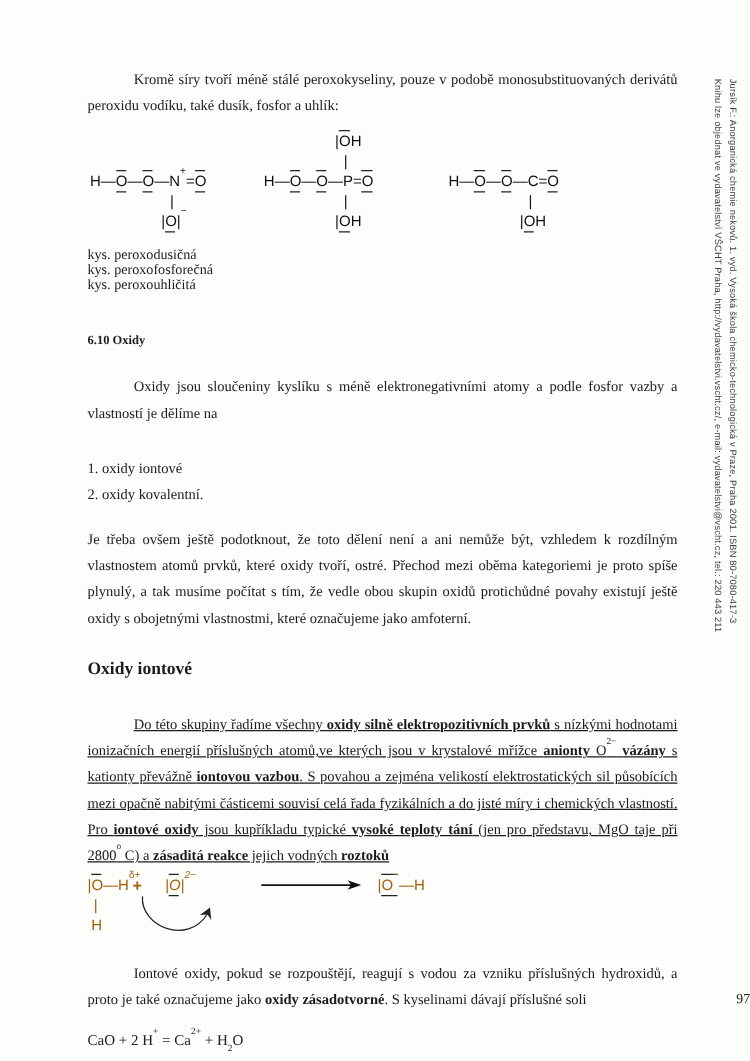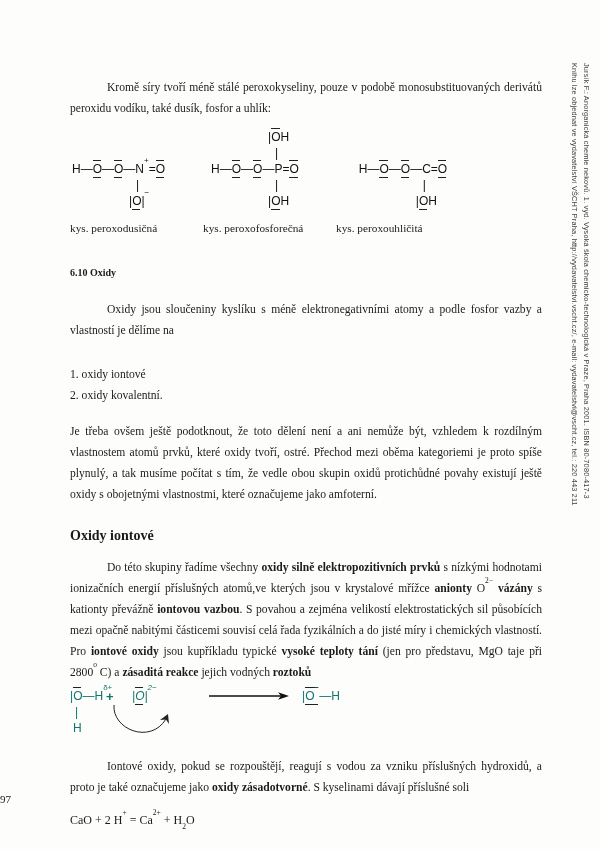--- a/index.html
+++ b/index.html
@@ -4,57 +4,57 @@
 <style>
   html,body{margin:0;padding:0;}
   body{width:600px;height:849px;background:#fdfdfc;position:relative;overflow:hidden;
        font-family:"Liberation Serif", serif;color:#1b1b1b;}
   .page-col{position:absolute;left:70px;top:0;width:472px;}
   p{margin:0;font-size:11.6px;line-height:21px;text-align:justify;}
   p.ind{text-indent:37px;}
   b{font-weight:bold;}
   sup{font-size:7.5px;line-height:0;position:relative;top:-4px;}
   sub{font-size:7.5px;line-height:0;position:relative;bottom:-2px;}
-  .p-intro{padding-top:77px;}
+  .p-intro{padding-top:53px;}
   
   .structs{display:flex;align-items:flex-start;margin-top:11px;height:86px;
            font-family:"Liberation Sans", sans-serif;font-size:12px;color:#111;}
   .struct .frow{height:16px;line-height:15px;white-space:nowrap;}
   .a{position:relative;display:inline-block;}
   .a i.bt{position:absolute;left:0;right:1px;top:-2px;border-top:1.4px solid #222;height:0;}
   .a i.bb{position:absolute;left:0;right:1px;bottom:-1px;border-bottom:1.4px solid #222;height:0;}
   .a sup{font-size:8px;top:-5px;}
   .s1{margin-left:2px;margin-top:32px;}
   .s2{margin-left:46px;margin-top:0;}
   .s3{margin-left:60px;margin-top:32px;}
-  .slabels{margin-top:6px;font-size:11.3px;display:flex;}
+  .slabels{margin-top:6px;font-size:11.3px;display:flex;flex-direction:column;}
   .slabels span{display:inline-block;}
   .sl-1{width:133px;}
   .sl-2{width:133px;}
   
   h2{font-size:10px;margin:33px 0 0 0;font-weight:bold;}
   h3{font-size:14px;margin:23px 0 0 0;font-weight:bold;}
   .p-oxides{margin-top:21px;}
   .list{margin-top:23px;font-size:11.6px;line-height:21px;}
   .p-division{margin-top:15px;}
-  .p-ionic{margin-top:13px;}
+  .p-ionic{margin-top:25px;text-decoration:underline;}
   
   .scheme{position:relative;margin-top:6px;height:58px;
-          font-family:"Liberation Sans", sans-serif;font-size:12px;color:#0f766e;}
+          font-family:"Liberation Sans", sans-serif;font-size:12px;color:#a16207;}
   .scheme .grp{position:absolute;top:0;}
   .g-water{left:0;}
   .g-plus{left:36px;top:1px;font-size:13px;font-weight:bold;}
   .g-ion{left:62px;top:1px;font-style:italic;}
   .g-arrow{left:138px;top:3px;}
   .g-prod{left:232px;top:1px;}
   .c-arrow{position:absolute;left:40px;top:14px;}
   .eq{margin-top:12px;font-size:12px;text-align:left;font-family:Liberation Serif, serif;}
   .p-hydro{margin-top:9px;}
   
-  .pagenum{position:absolute;left:0;right:0;top:793px;text-align:left;
+  .pagenum{position:absolute;left:0;right:0;top:793px;text-align:right;
            font-size:11px;color:#222;}
   
   .sidebar{position:absolute;left:592px;top:63px;transform:rotate(90deg);
            transform-origin:top left;white-space:nowrap;
            font-family:"Liberation Sans", sans-serif;font-size:7.4px;
            line-height:11.5px;color:#3d3d3d;letter-spacing:0.15px;}
 </style>
 </head>
 <body>
 

